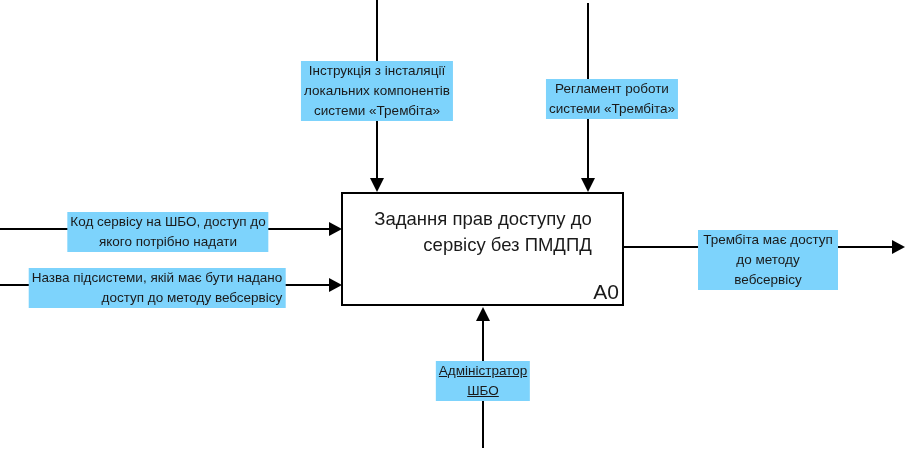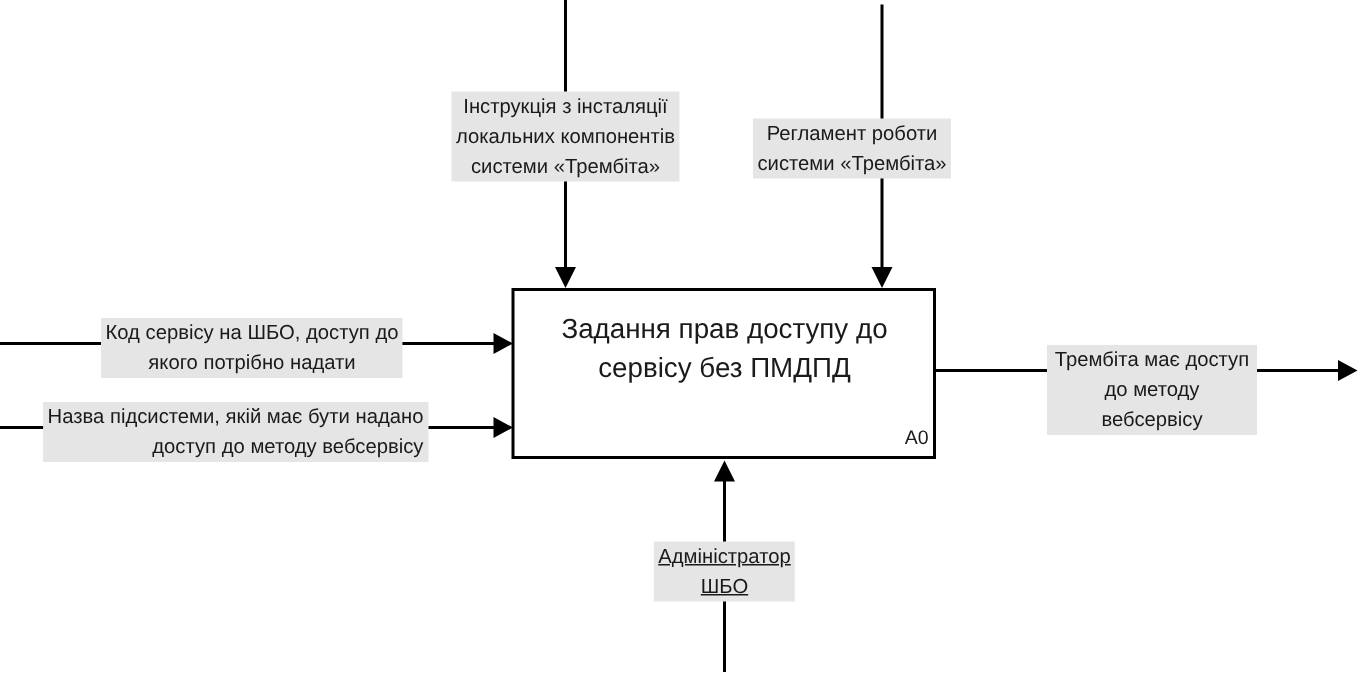--- a/index.html
+++ b/index.html
@@ -21,39 +21,39 @@
     left: 0;
     top: 0;
     z-index: 1;
   }
   .flow-label {
     position: absolute;
     z-index: 2;
     transform: translateX(-50%);
     white-space: pre-line;
     text-align: center;
-    background: #e5e5e5;
+    background: #7dd3fc;
     font-size: 13.5px;
     line-height: 20px;
     padding: 0 3px;
   }
   .activity-title {
     position: absolute;
     z-index: 2;
     transform: translateX(-50%);
     white-space: pre-line;
     text-align: center;
     font-size: 18.5px;
     line-height: 26px;
   }
   .activity-id {
     position: absolute;
     z-index: 2;
     transform: translateX(-100%);
-    font-size: 13px;
+    font-size: 21px;
     line-height: 20px;
   }
 </style>
 </head>
 <body>
 
 <div id="stage">
 
   <svg id="diagram-svg" width="908" height="455" viewBox="0 0 908 455">
 
@@ -83,30 +83,30 @@
     </g>
 
     <g>
       <line x1="483" y1="448" x2="483" y2="320" stroke="#000000" stroke-width="2"></line>
       <polygon points="483,307 476,321 490,321" fill="#000000"></polygon>
     </g>
 
     <rect x="342" y="193" width="281" height="112" fill="#ffffff" stroke="#000000" stroke-width="2"></rect>
   </svg>
 
-  <div class="activity-title" style="left:483px; top:206px;">Задання прав доступу до
+  <div class="activity-title" style="left:483px; top:206px;text-align:right;">Задання прав доступу до
 сервісу без ПМДПД</div>
 
   <div class="activity-id" style="left:619px; top:282px;">A0</div>
 
   <div class="flow-label" style="left:377px; top:61px;">Інструкція з інсталяції
 локальних компонентів
 системи «Трембіта»</div>
 
-  <div class="flow-label" style="left:568px; top:79px;">Регламент роботи
+  <div class="flow-label" style="left:612px; top:79px;">Регламент роботи
 системи «Трембіта»</div>
 
   <div class="flow-label" style="left:168px; top:212px;text-align:center;">Код сервісу на ШБО, доступ до
 якого потрібно надати</div>
 
   <div class="flow-label" style="left:157px; top:268px;text-align:right;">Назва підсистеми, якій має бути надано
 доступ до методу вебсервісу</div>
 
   <div class="flow-label" style="left:768px; top:230px;">Трембіта має доступ до методу
 вебсервісу</div>

